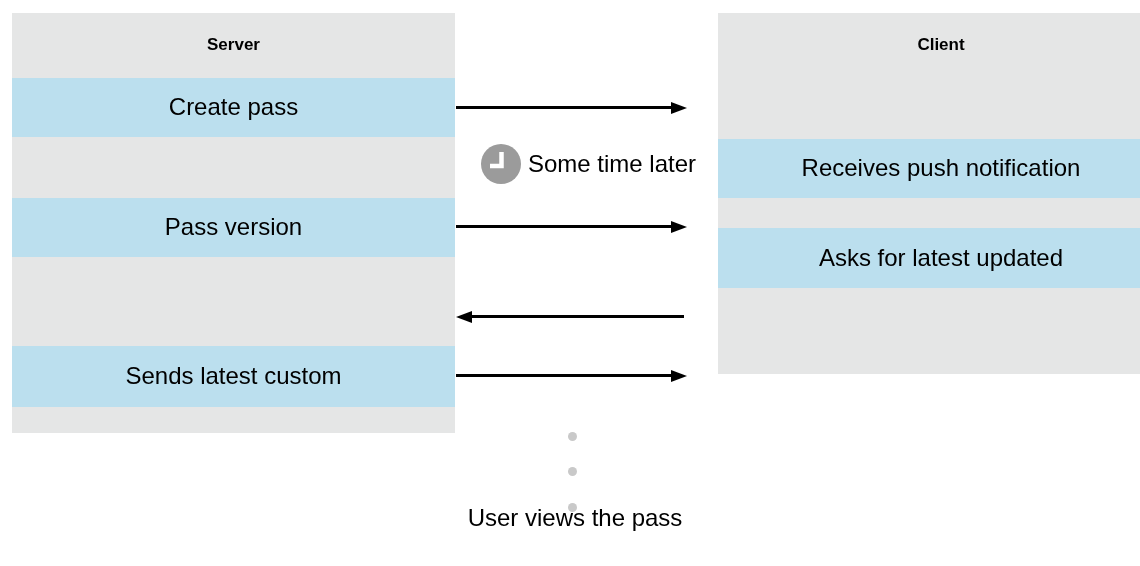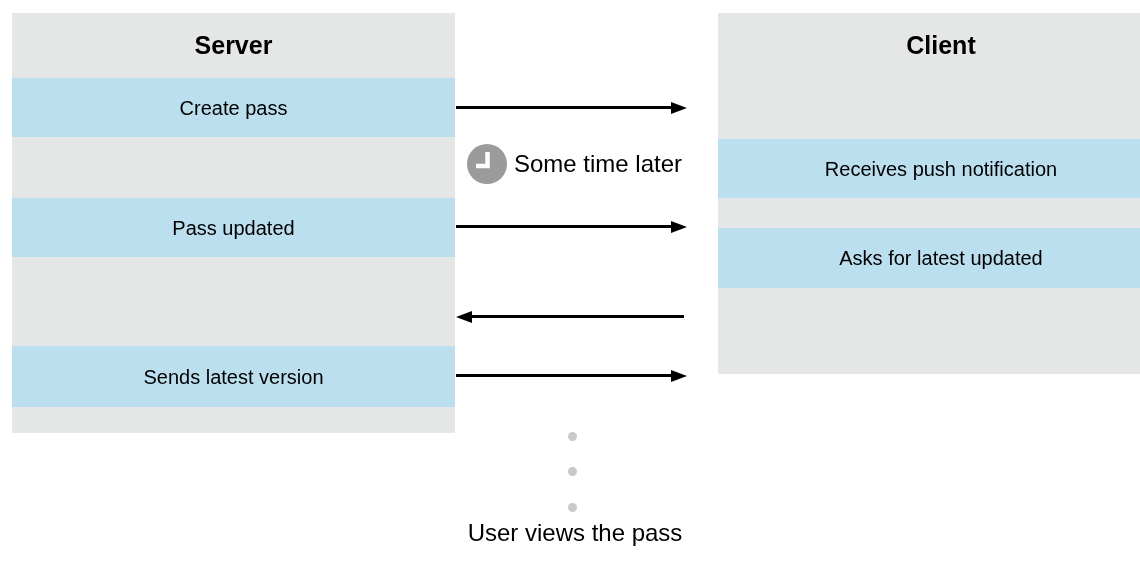--- a/index.html
+++ b/index.html
@@ -22,26 +22,26 @@
     height: 420px;
     display: flex;
     flex-direction: column;
   }
   .column.server { left: 12px;  width: 443px; }
   .column.client { left: 685px; width: 446px; padding-left: 33px; }
   .row {
     display: flex;
     align-items: center;
     justify-content: center;
-    font-size: 20px;
+    font-size: 24px;
     line-height: 1.1;
     flex: 0 0 auto;
     white-space: nowrap;
   }
-  .row.hdr  { background: #E5E6E6; font-weight: bold; font-size: 25px; }
+  .row.hdr  { background: #E5E6E6; font-weight: bold; font-size: 17px; }
   .row.blue { background: #BBDFEE; }
   .row.gray { background: #E5E6E6; }
 
   
   .arrow {
     position: absolute;
     height: 3px;
     background: #000000;
   }
   .arrow.right { left: 456px; width: 216px; }
@@ -65,21 +65,21 @@
     transform: translateY(-50%);
     width: 0; height: 0;
     border-right: 16px solid #000000;
     border-top: 6px solid transparent;
     border-bottom: 6px solid transparent;
   }
 
   
   .time-note {
     position: absolute;
-    left: 467px;
+    left: 481px;
     top: 144px;
     height: 40px;
     display: flex;
     align-items: center;
     gap: 7px;
     font-size: 24px;
     white-space: nowrap;
   }
   .time-note svg { display: block; }
 
@@ -92,38 +92,38 @@
     background: #C9C9C9;
     left: 568px;
   }
   .dot.d1 { top: 432px; }
   .dot.d2 { top: 467px; }
   .dot.d3 { top: 503px; }
 
   .caption {
     position: absolute;
     left: 575px;
-    top: 519px;
+    top: 504px;
     transform: translateX(-50%);
     font-size: 24px;
     white-space: nowrap;
   }
 </style>
 </head>
 <body>
 
 <div class="diagram">
 
   <div class="column server">
     <div class="row hdr" style="height:65px">Server</div>
     <div class="row blue" style="height:59px">Create pass</div>
     <div class="row gray" style="height:61px"></div>
-    <div class="row blue" style="height:59px">Pass updated</div>
+    <div class="row blue" style="height:59px">Pass version</div>
     <div class="row gray" style="height:89px"></div>
-    <div class="row blue" style="height:61px">Sends latest version</div>
+    <div class="row blue" style="height:61px">Sends latest custom</div>
     <div class="row gray" style="height:26px"></div>
   </div>
 
   <div class="column client">
     <div class="row hdr" style="height:65px">Client</div>
     <div class="row gray" style="height:61px"></div>
     <div class="row blue" style="height:59px">Receives push notification</div>
     <div class="row gray" style="height:30px"></div>
     <div class="row blue" style="height:60px">Asks for latest updated</div>
     <div class="row gray" style="height:86px"></div>

